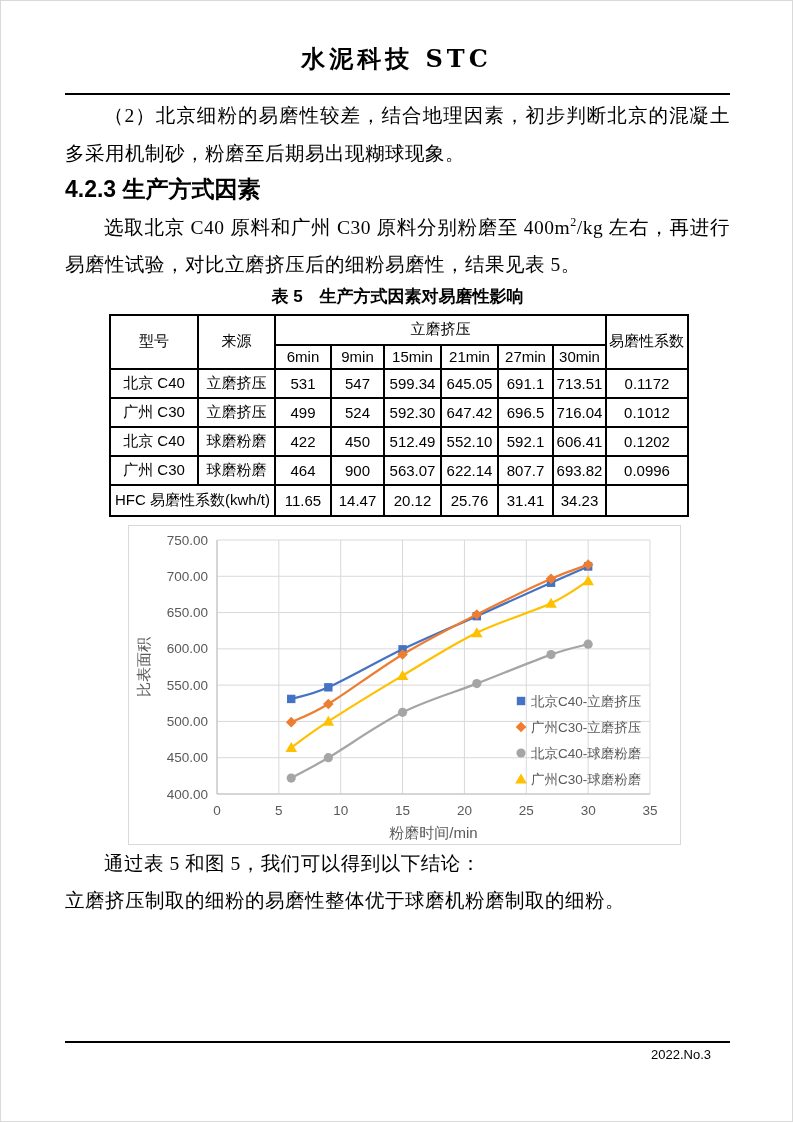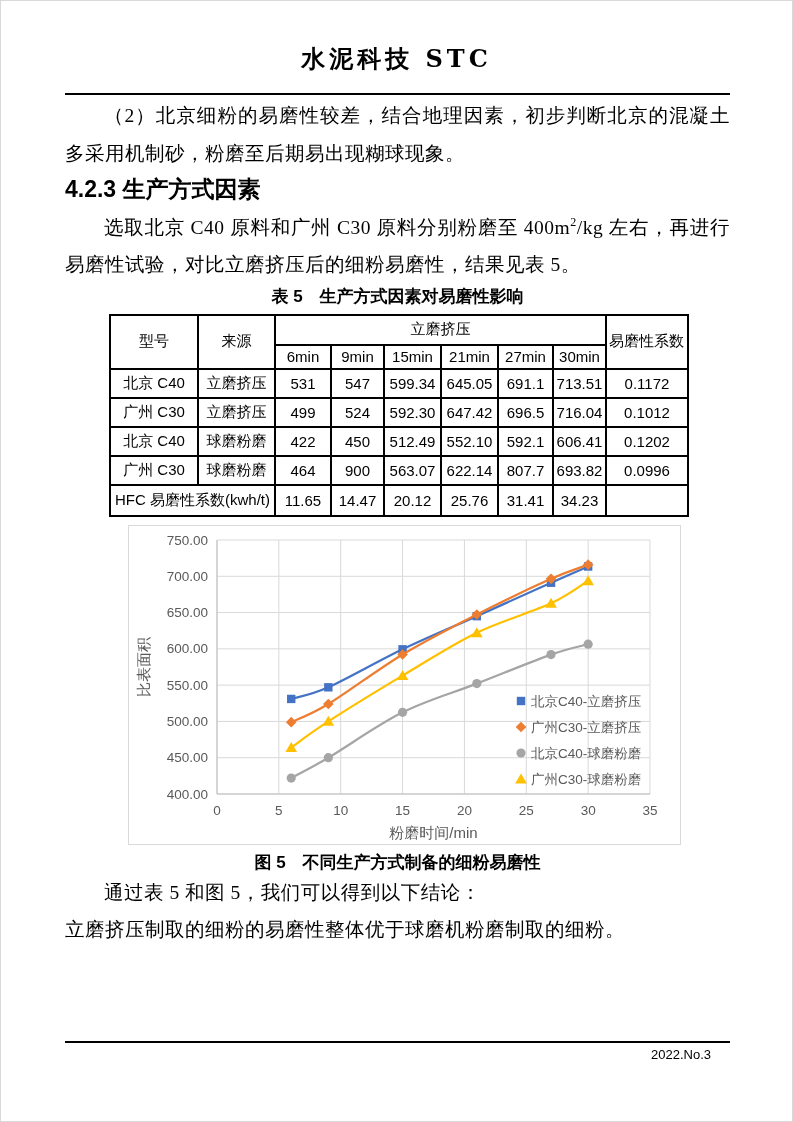--- a/index.html
+++ b/index.html
@@ -252,21 +252,20 @@
               <path d="M392,247.4 L397.8,257.4 L386.2,257.4 Z" fill="#FFC000"></path>
             </g>
           </g>
           <text x="402" y="179.5" text-anchor="start" font-size="13.5" fill="#595959" font-family="&quot;Liberation Sans&quot;,&quot;DejaVu Sans&quot;,sans-serif">北京C40-立磨挤压</text>
           <text x="402" y="205.5" text-anchor="start" font-size="13.5" fill="#595959" font-family="&quot;Liberation Sans&quot;,&quot;DejaVu Sans&quot;,sans-serif">广州C30-立磨挤压</text>
           <text x="402" y="231.5" text-anchor="start" font-size="13.5" fill="#595959" font-family="&quot;Liberation Sans&quot;,&quot;DejaVu Sans&quot;,sans-serif">北京C40-球磨粉磨</text>
           <text x="402" y="257.5" text-anchor="start" font-size="13.5" fill="#595959" font-family="&quot;Liberation Sans&quot;,&quot;DejaVu Sans&quot;,sans-serif">广州C30-球磨粉磨</text>
         </svg>
     </div>
 
-    <div class="caption figcaption">图 5　不同生产方式制备的细粉易磨性</div>
 
     <p class="bodyp">通过表 5 和图 5，我们可以得到以下结论：</p>
     <p class="bodyp noindent">立磨挤压制取的细粉的易磨性整体优于球磨机粉磨制取的细粉。</p>
 
   </div>
 
   <div class="footer-rule"></div>
   <div class="footer-issue">2022.No.3</div>
 
 </div>

